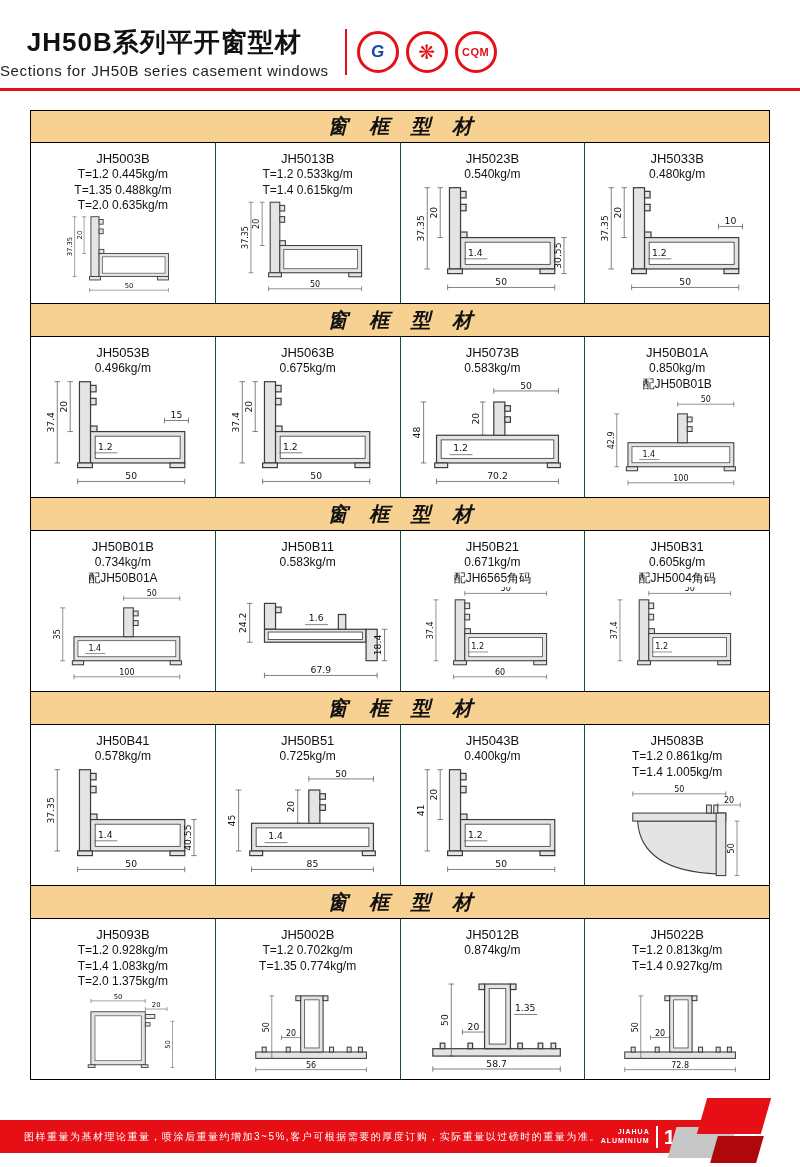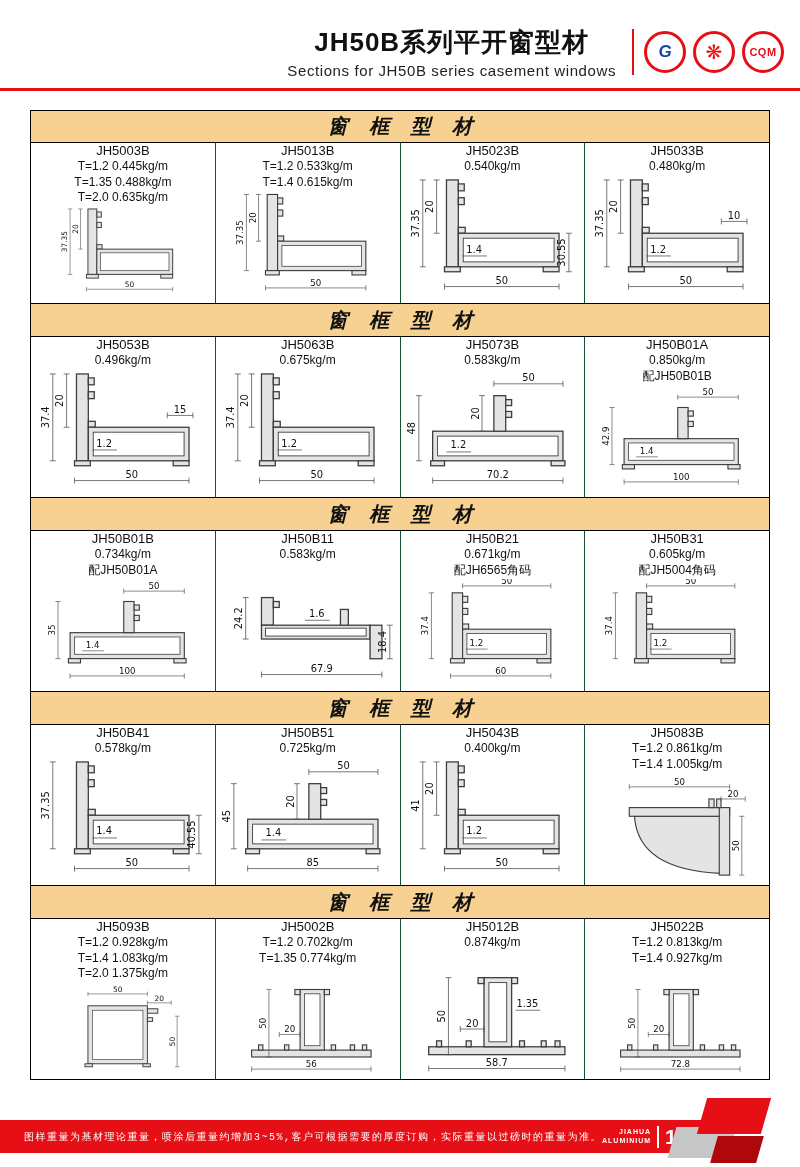--- a/index.html
+++ b/index.html
@@ -1,20 +1,20 @@
 <!DOCTYPE html>
 <html><head>
 <meta charset="utf-8">
 <style>
   html,body{margin:0;padding:0;background:#fff;}
   .page{position:relative;width:800px;height:1167px;background:#fff;overflow:hidden;
         font-family:"Liberation Sans","DejaVu Sans",sans-serif;color:#111;}
 
   
-  header{display:flex;align-items:center;justify-content:flex-end;
+  header{display:flex;align-items:center;justify-content:flex-start;
          padding:22px 16px 6px 0;gap:10px;height:60px;}
   .title-block{text-align:center;margin-right:6px;}
   .title{font-size:26px;font-weight:700;letter-spacing:1px;white-space:nowrap;}
   .subtitle{font-size:15px;margin-top:2px;letter-spacing:0.6px;color:#222;}
   .header-divider{width:2px;height:46px;background:#e50f15;}
   .logos{display:flex;gap:7px;align-items:center;}
   .logo{width:42px;height:42px;border-radius:50%;border:3px solid #e50f15;box-sizing:border-box;
         display:flex;align-items:center;justify-content:center;font-weight:bold;background:#fff;}
   .logo-gb span{color:#1c46a8;font-size:17px;font-style:italic;}
   .logo-star span{color:#e50f15;font-size:20px;}
@@ -23,35 +23,35 @@
 
   
   #sections{position:absolute;left:30px;right:30px;top:110px;}
   .sec-head{background:#f6d191;border:1.5px solid #000;box-sizing:border-box;height:33px;
             display:flex;align-items:center;justify-content:center;
             font-size:20px;font-weight:700;letter-spacing:8px;text-indent:8px;font-style:italic;}
   #sections > *:not(:first-child){border-top:none;}
   .sec-row{display:flex;border:1.5px solid #000;box-sizing:border-box;height:161px;background:#fff;}
   .cell{flex:1 1 0;display:flex;flex-direction:column;min-width:0;}
   .cell + .cell{border-left:1px solid #14532d;}
-  .labels{padding-top:0;text-align:center;}
+  .labels{padding-top:8px;text-align:center;}
   .nm{font-size:13px;line-height:1.25;}
   .wt{font-size:12px;line-height:1.28;}
   .draw{flex:1;min-height:0;display:flex;align-items:center;justify-content:center;padding:1px 2px 3px;}
   .draw svg{height:100%;width:100%;}
   svg .p{fill:#e4e4e4;stroke:#3c3c3c;stroke-width:1.3;}
   svg .pw{fill:#fff;stroke:#3c3c3c;stroke-width:0.9;}
   svg .dim line{stroke:#555;stroke-width:0.8;}
   svg .dim text{font-size:10px;fill:#111;font-family:"DejaVu Sans",sans-serif;}
 
   
   .band{position:absolute;left:0;top:1120px;width:722px;height:33px;background:#e50f15;
         clip-path:polygon(0 0,100% 0,95.5% 100%,0 100%);
         display:flex;align-items:center;color:#fff;z-index:1;}
-  .note{font-size:10px;letter-spacing:1.5px;padding-left:24px;white-space:nowrap;font-family:Liberation Mono, monospace;}
+  .note{font-size:10px;letter-spacing:1.5px;padding-left:24px;white-space:nowrap;}
   .brand{margin-left:auto;display:flex;align-items:center;padding-right:40px;}
   .brand-name{font-size:7px;font-weight:bold;text-align:right;line-height:1.2;letter-spacing:1px;}
   .brand-divider{width:2px;height:22px;background:#fff;margin:0 6px;}
   .page-num{font-size:21px;font-weight:800;letter-spacing:1px;}
   .shape{position:absolute;transform:skewX(-16deg);}
   .shape-red{left:702px;top:1098px;width:64px;height:36px;background:#e50f15;z-index:3;}
   .shape-gray{left:672px;top:1127px;width:60px;height:31px;background:#c7c7c7;z-index:2;}
   .shape-darkred{left:714px;top:1136px;width:46px;height:27px;background:#ae080d;z-index:4;}
 </style>
 </head>

